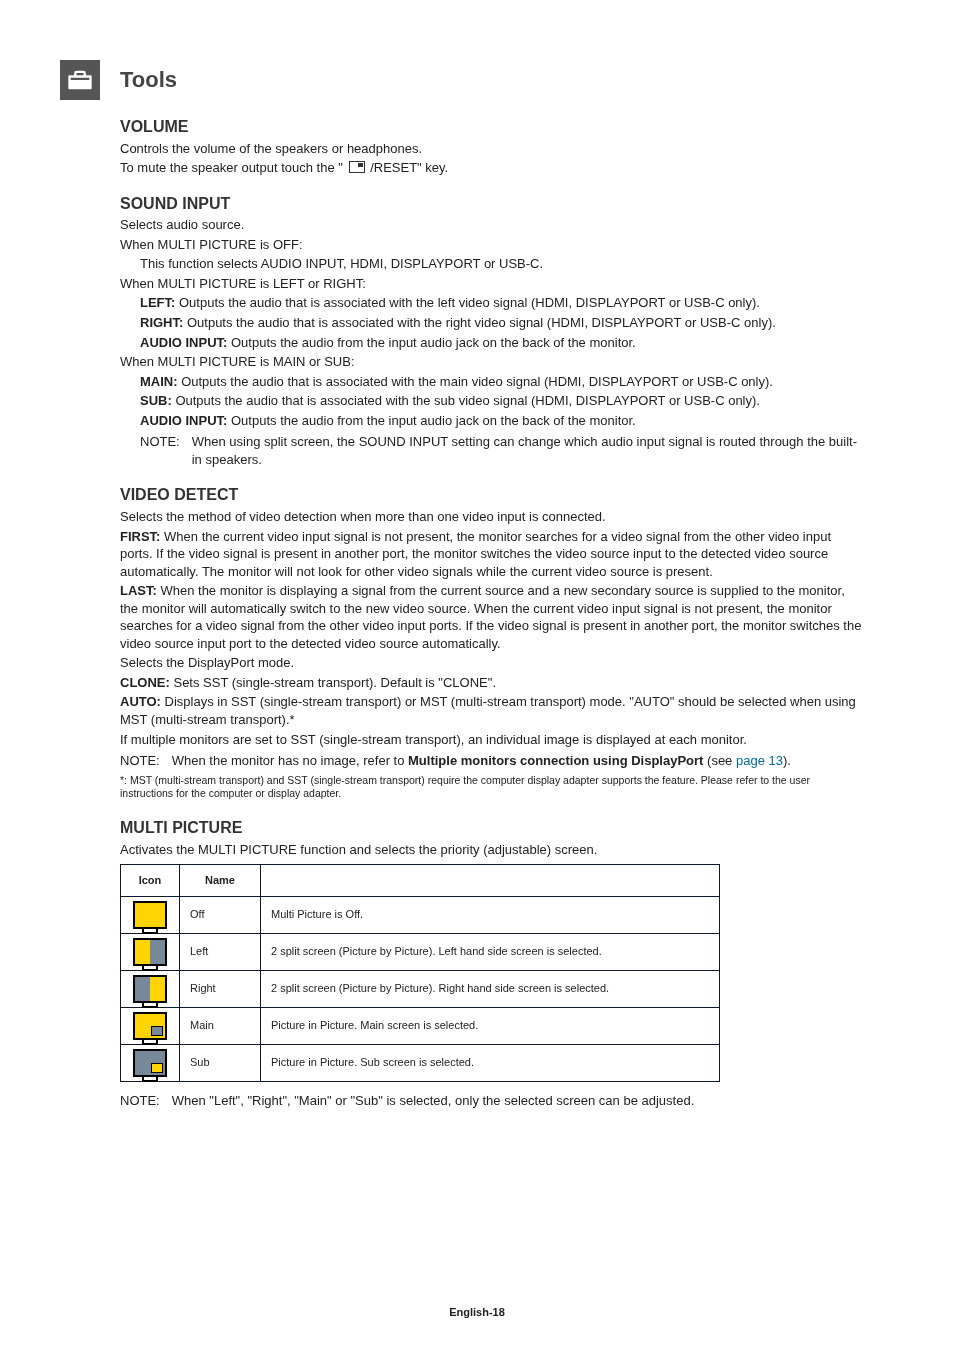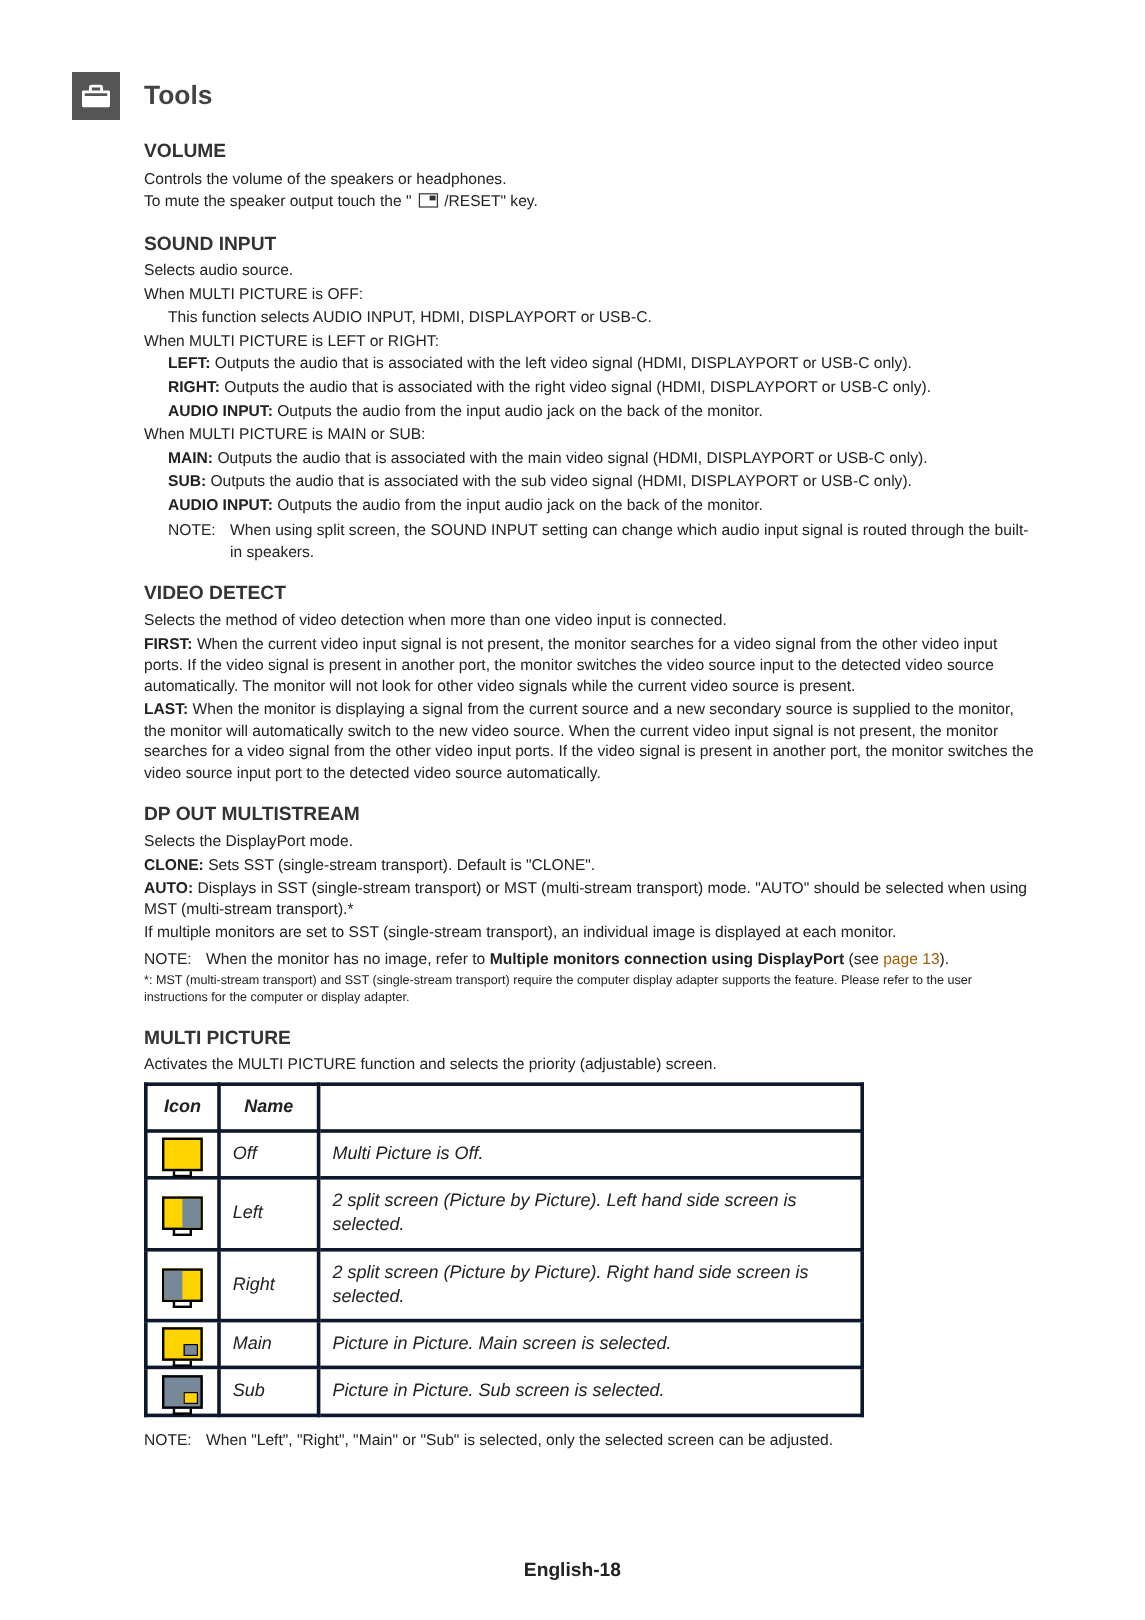--- a/index.html
+++ b/index.html
@@ -46,33 +46,32 @@
   h2.section {
     font-size: 16px;
     font-weight: bold;
     color: #333;
     margin: 16px 0 2px 0;
   }
   p { margin: 2px 0; }
   .indent1 { margin-left: 20px; }
   .bold { font-weight: bold; }
   .smallnote { font-size: 10.5px; line-height: 1.3; margin: 4px 0 10px 0; }
-  .link { color: #a16207; }
+  .link { color: #0369a1; }
   .table {
     border-collapse: collapse;
     margin-top: 6px;
     width: 600px;
   }
   .table th, .table td {
-    border: 3px solid #0f172a;
+    border: 1px solid #0f172a;
     padding: 8px 10px;
     text-align: left;
     vertical-align: middle;
-    font-size: 15px;
-    font-style: italic;
+    font-size: 11px;
   }
   .table th {
     text-align: center;
     font-weight: bold;
   }
   .table td.icon-cell {
     width: 50px;
     text-align: center;
     padding: 4px;
   }
@@ -119,21 +118,21 @@
     background: #789;
     border: 1px solid #000;
     box-sizing: border-box;
   }
   .mp-pip.right { right: 2px; }
   .page-num {
     position: absolute;
     bottom: 30px;
     left: 0; right: 0;
     text-align: center;
-    font-size: 16px;
+    font-size: 11px;
     font-weight: bold;
   }
   .note-row { display: flex; gap: 12px; margin-top: 4px; }
   .note-label { font-weight: normal; flex: 0 0 auto; }
   .note-text { flex: 1; }
   .key-icon {
     display: inline-block;
     width: 14px;
     height: 10px;
     border: 1.5px solid #333;
@@ -194,21 +193,20 @@
     <div class="indent1 note-row">
       <div class="note-label">NOTE:</div>
       <div class="note-text">When using split screen, the SOUND INPUT setting can change which audio input signal is routed through the built-in speakers.</div>
     </div>
 
     <h2 class="section">VIDEO DETECT</h2>
     <p>Selects the method of video detection when more than one video input is connected.</p>
     <p><span class="bold">FIRST:</span><span> When the current video input signal is not present, the monitor searches for a video signal from the other video input ports. If the video signal is present in another port, the monitor switches the video source input to the detected video source automatically. The monitor will not look for other video signals while the current video source is present.</span></p>
     <p><span class="bold">LAST:</span><span> When the monitor is displaying a signal from the current source and a new secondary source is supplied to the monitor, the monitor will automatically switch to the new video source. When the current video input signal is not present, the monitor searches for a video signal from the other video input ports. If the video signal is present in another port, the monitor switches the video source input port to the detected video source automatically.</span></p>
 
-    <h2 class="section">DP OUT MULTISTREAM</h2>
     <p>Selects the DisplayPort mode.</p>
     <p><span class="bold">CLONE:</span><span> Sets SST (single-stream transport). Default is "CLONE".</span></p>
     <p><span class="bold">AUTO:</span><span> Displays in SST (single-stream transport) or MST (multi-stream transport) mode. "AUTO" should be selected when using MST (multi-stream transport).*</span></p>
     <p>If multiple monitors are set to SST (single-stream transport), an individual image is displayed at each monitor.</p>
 
     <div class="note-row">
       <div class="note-label">NOTE:</div>
       <div class="note-text">
         <span>When the monitor has no image, refer to </span><span class="bold">Multiple monitors connection using DisplayPort</span><span> (see </span><span class="link">page 13</span><span>).</span>
       </div>

